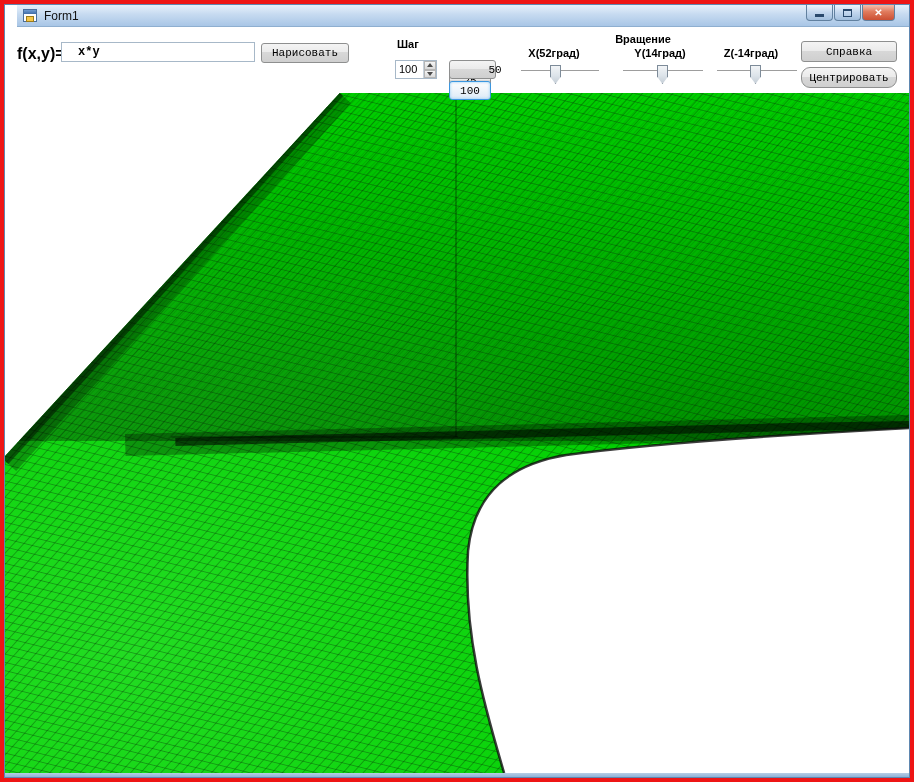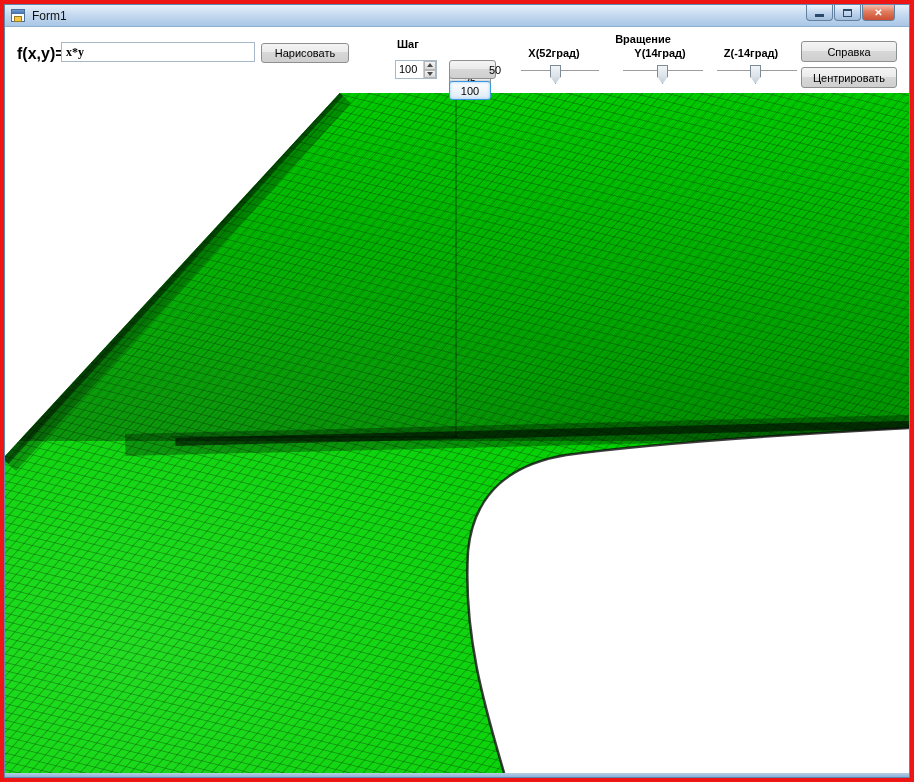--- a/index.html
+++ b/index.html
@@ -4,21 +4,21 @@
 <style>
   * { margin:0; padding:0; box-sizing:border-box; }
   html,body { width:914px; height:782px; overflow:hidden; }
   body { font-family:"Liberation Sans", sans-serif; background:#9e1010; position:relative; }
 
   .frame { position:absolute; inset:0; background:#ee1515; padding:4px; }
   .window { position:relative; width:906px; height:774px; background:#fff;
             border:1px solid #5f87b0; }
 
   
-  .titlebar { position:absolute; top:0; left:0; right:0; height:22px;
+  .titlebar { position:absolute; top:0; left:12px; right:0; height:22px;
               background:linear-gradient(#e6f0fb, #c6daf0 45%, #a9c6e6);
               display:flex; align-items:center; padding:0 6px;
               border-bottom:1px solid #8fafd0; }
   .app-icon { width:14px; height:13px; background:#fdfdfd; border:1px solid #4a6f9e;
               position:relative; flex:0 0 auto; }
   .app-icon::before { content:""; position:absolute; top:0; left:0; right:0; height:4px;
               background:linear-gradient(#6f9bd2,#3f6ca8); }
   .app-icon::after { content:""; position:absolute; left:2px; top:6px; width:6px; height:4px;
               background:#f7c646; border:1px solid #9a7b1d; }
   .title { font-size:12px; color:#111; margin-left:7px; }
@@ -33,24 +33,24 @@
   .max-glyph { width:9px; height:8px; border:1px solid #29486c; border-top:2px solid #29486c; }
 
   
   .content { position:absolute; top:22px; left:0; right:0; bottom:0; background:#fff; }
 
   .ctl { position:absolute; font-size:11px; color:#000; }
   .lbl { font-weight:bold; }
 
   .func-label { left:12px; top:18px; font-size:16px; }
   .func-input { left:56px; top:15px; width:194px; height:20px; border:1px solid #a7b8c8;
-                font-family:Liberation Serif, serif; font-size:12px; font-weight:bold;
-                padding:0 4px; outline:none; }
+                font-family:Liberation Mono, monospace; font-size:12px; font-weight:bold;
+                padding:0 16px; outline:none; }
   .btn { background:linear-gradient(#f4f4f4, #ebebeb 45%, #d8d8d8 46%, #cfcfcf);
-         border:1px solid #8e8f8f; border-radius:3px; font-family:Liberation Sans, sans-serif;
+         border:1px solid #8e8f8f; border-radius:3px; font-family:Liberation Mono, monospace;
          font-size:11px; color:#000; display:flex; align-items:center; justify-content:center;
          cursor:default; }
   .draw-btn { left:256px; top:16px; width:88px; height:20px; }
   .step-label { left:392px; top:11px; width:44px; text-align:left; }
 
   .updown { left:390px; top:33px; width:42px; height:19px; border:1px solid #a7b8c8;
             background:#fff; display:flex; }
   .updown .val { flex:1; font-size:11px; padding:2px 0 0 3px; }
   .spin { width:13px; display:flex; flex-direction:column; border-left:1px solid #c8d2dc; }
   .spin-btn { flex:1; background:linear-gradient(#f5f5f5,#d9d9d9); border:1px solid #b5b5b5;
@@ -77,21 +77,21 @@
   .sly { left:616px; width:84px; }
   .slz { left:710px; width:84px; }
   .groove { position:absolute; left:2px; right:2px; top:7px; height:2px;
             background:#9d9d9d; border-bottom:1px solid #fff; }
   .thumb { position:absolute; top:2px; width:11px; height:19px;
            background:linear-gradient(#f4f6f8, #dde4ea 55%, #c3ccd5);
            box-shadow:inset 0 0 0 1px #7d8b99;
            clip-path:polygon(0 0, 100% 0, 100% 60%, 50% 100%, 0 60%); }
 
   .help-btn   { left:796px; top:14px; width:96px; height:21px; }
-  .center-btn { left:796px; top:40px; width:96px; height:21px; }
+  .center-btn { left:796px; top:40px; width:96px; height:21px;border-radius:9px; }
 
   
   .canvas { position:absolute; left:0; top:66px; width:904px; height:680px; background:#fff;
             z-index:1; }
   .canvas svg { display:block; width:100%; height:100%; }
   .ctl, .btn, .updown, .slider { z-index:3; }
   .bottom-edge { position:absolute; left:0; right:0; bottom:0; height:4px;
                  background:linear-gradient(#b7cde6,#8fb2d6); z-index:4; }
 </style>
 </head>

